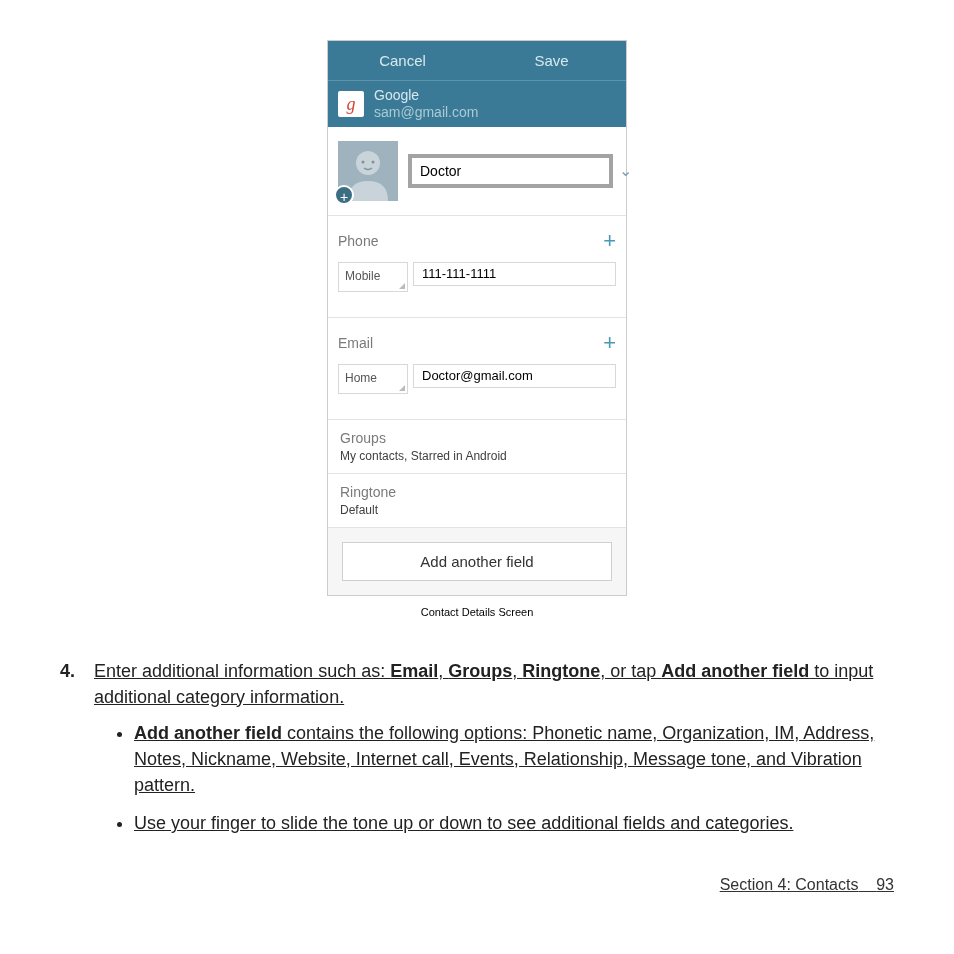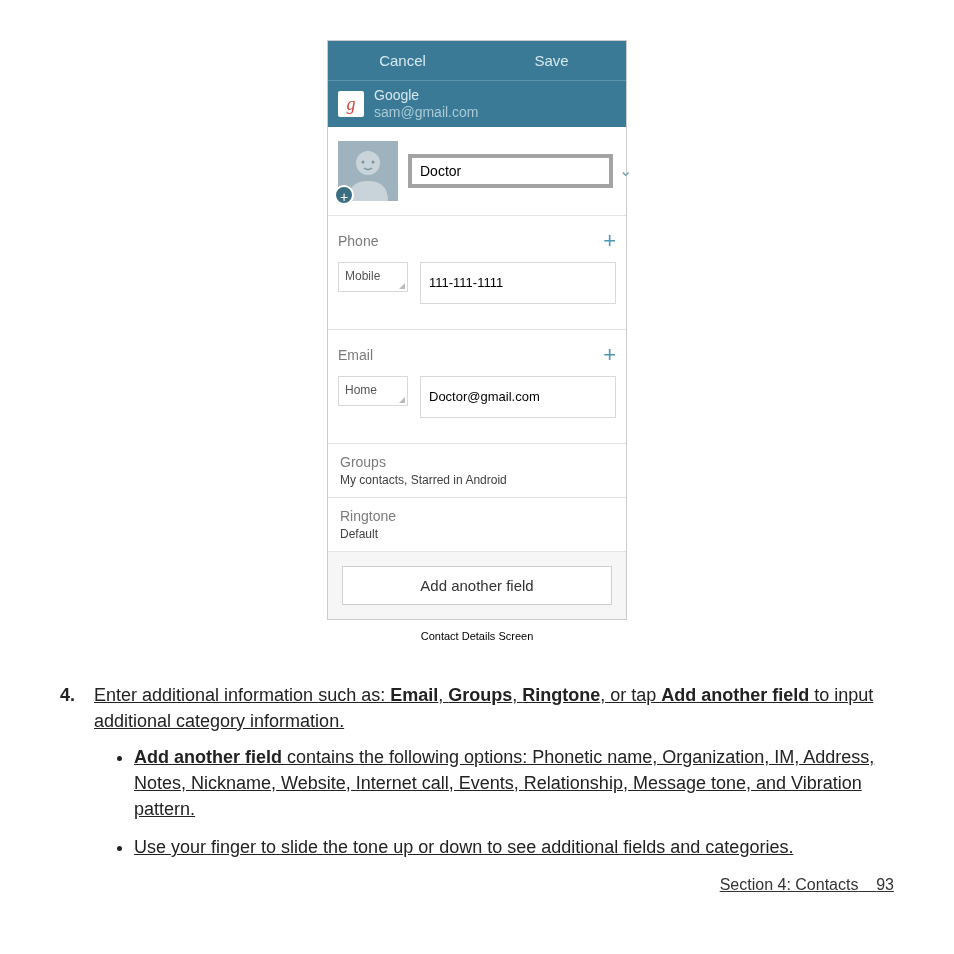--- a/index.html
+++ b/index.html
@@ -86,33 +86,33 @@
     background: #fff;
     border-bottom: 1px solid #e3e3e3;
     padding: 8px 10px 25px 10px;
   }
   .sechead {
     display: flex; justify-content: space-between; align-items: center;
     color: #7a7a7a; font-size: 14px;
     padding: 4px 0 8px 0;
   }
   .addplus { color: #4a98b3; font-size: 22px; font-weight: 300; }
-  .row { display: flex; gap: 12px; border-radius: 14px; }
+  .row { display: flex; gap: 5px; border-radius: 14px; }
   .typebox {
     width: 70px; height: 30px; position: relative;
     border: 1px solid #d8d8d8;
     font-size: 12px; padding: 6px 6px 0 6px;
     color: #555;
   }
   .typebox::after{
     content:''; position:absolute; right:2px; bottom:2px;
     width:0;height:0;border-left:6px solid transparent;border-bottom:6px solid #bbb;
   }
   .valbox {
-    flex: 1; height: 42px;
+    flex: 1; height: 24px;
     border: 1px solid #d8d8d8;
     font-size: 13px; padding: 0 8px;
   }
   .readsec { padding: 10px 12px; background:#fff; border-bottom:1px solid #e3e3e3; }
   .readsec .lbl { color:#7a7a7a; font-size:14px; }
   .readsec .val { color:#404040; font-size:12px; margin-top:3px; }
   .addfield {
     margin: 14px; padding: 10px 0;
     border: 1px solid #cfcfcf;
     background: #fff;

